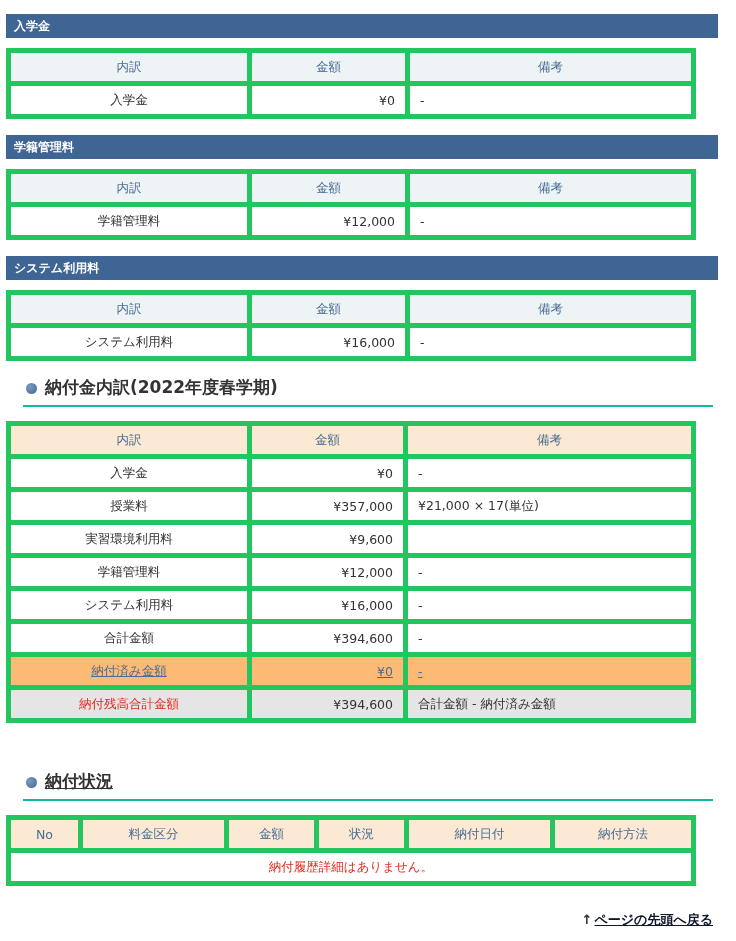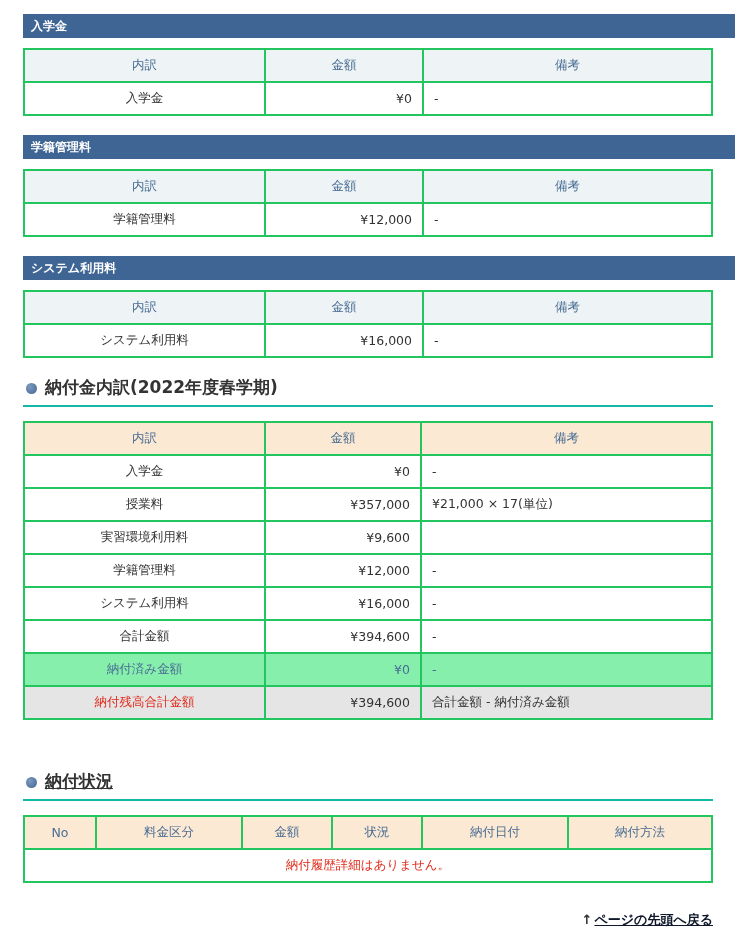--- a/index.html
+++ b/index.html
@@ -1,37 +1,37 @@
 <!DOCTYPE html>
 <html><head>
 <meta charset="utf-8">
 <style>
   * { box-sizing: border-box; margin: 0; padding: 0; }
   body {
     width: 736px; height: 941px; background: #ffffff; overflow: hidden;
     font-family: "DejaVu Sans", "Liberation Sans", sans-serif;
     color: #333333; font-size: 13px; position: relative;
   }
-  .wrap { position: absolute; left: 23px; width: 712px; }
+  .wrap { position: absolute; left: 6px; width: 712px; }
   .bar {
     background: #3f6594; color: #fff; font-weight: bold; font-size: 12px;
     height: 24px; line-height: 24px; padding-left: 8px;
   }
   table { border-collapse: collapse; width: 690px; table-layout: fixed; }
   td, th {
-    border: 2px solid #22c55e; height: 33px; font-size: 12.5px;
+    border: 5px solid #22c55e; height: 33px; font-size: 12.5px;
     font-weight: normal; vertical-align: middle;
   }
   th { color: #4a6d95; }
   .hdr-blue th { background: #eef4f5; }
   .hdr-orange th { background: #fbe9d3; }
   .c { text-align: center; }
   .r { text-align: right; padding-right: 10px; }
   .l { text-align: left; padding-left: 10px; }
-  .paid td { background: #86efac; color: #4a6d95; }
+  .paid td { background: #fdba74; color: #4a6d95; text-decoration: underline; }
   .bal td { background: #e5e5e5; }
   .red { color: #e12b1c; }
   .sec-title {
     position: absolute; left: 23px; width: 690px; font-size: 17px;
     font-weight: bold; color: #333; padding-left: 22px;
     border-bottom: 2px solid #14b8a6; height: 31px; line-height: 22px;
   }
   .dot {
     position: absolute; left: 3px; top: 7px; width: 11px; height: 11px;
     border-radius: 50%; background: radial-gradient(circle at 35% 35%, #7d9ac0, #3f6594);

